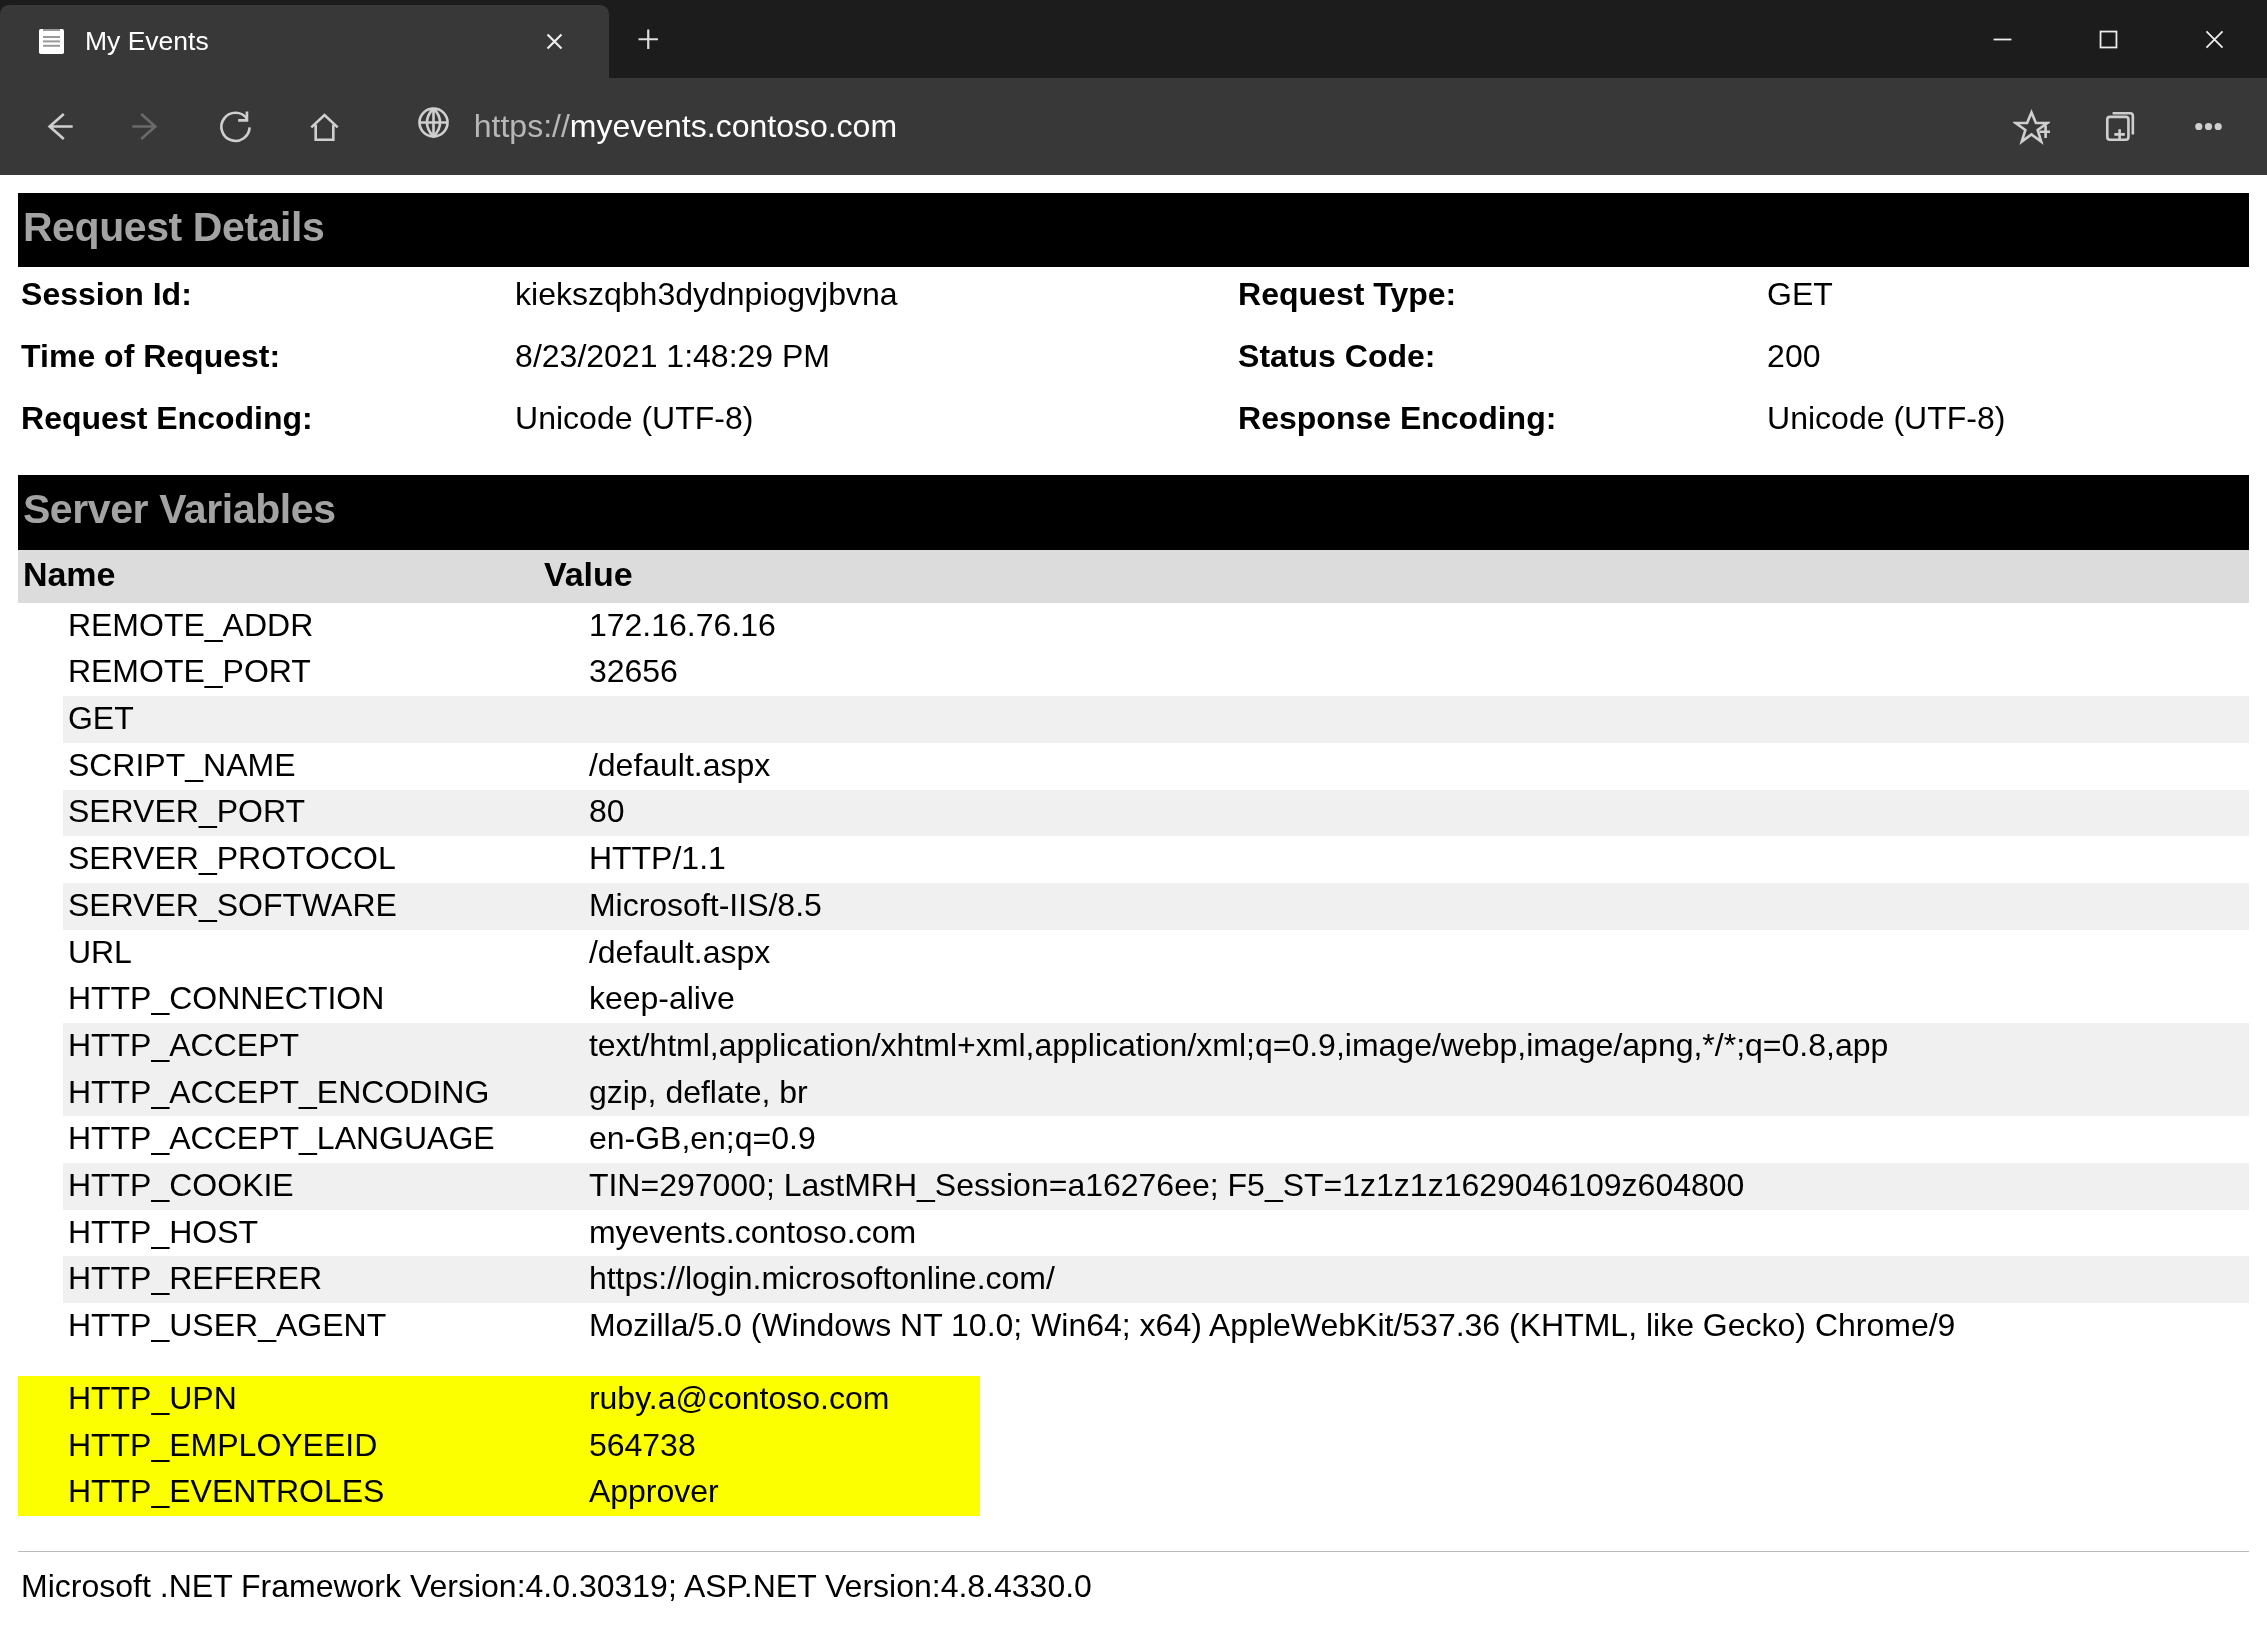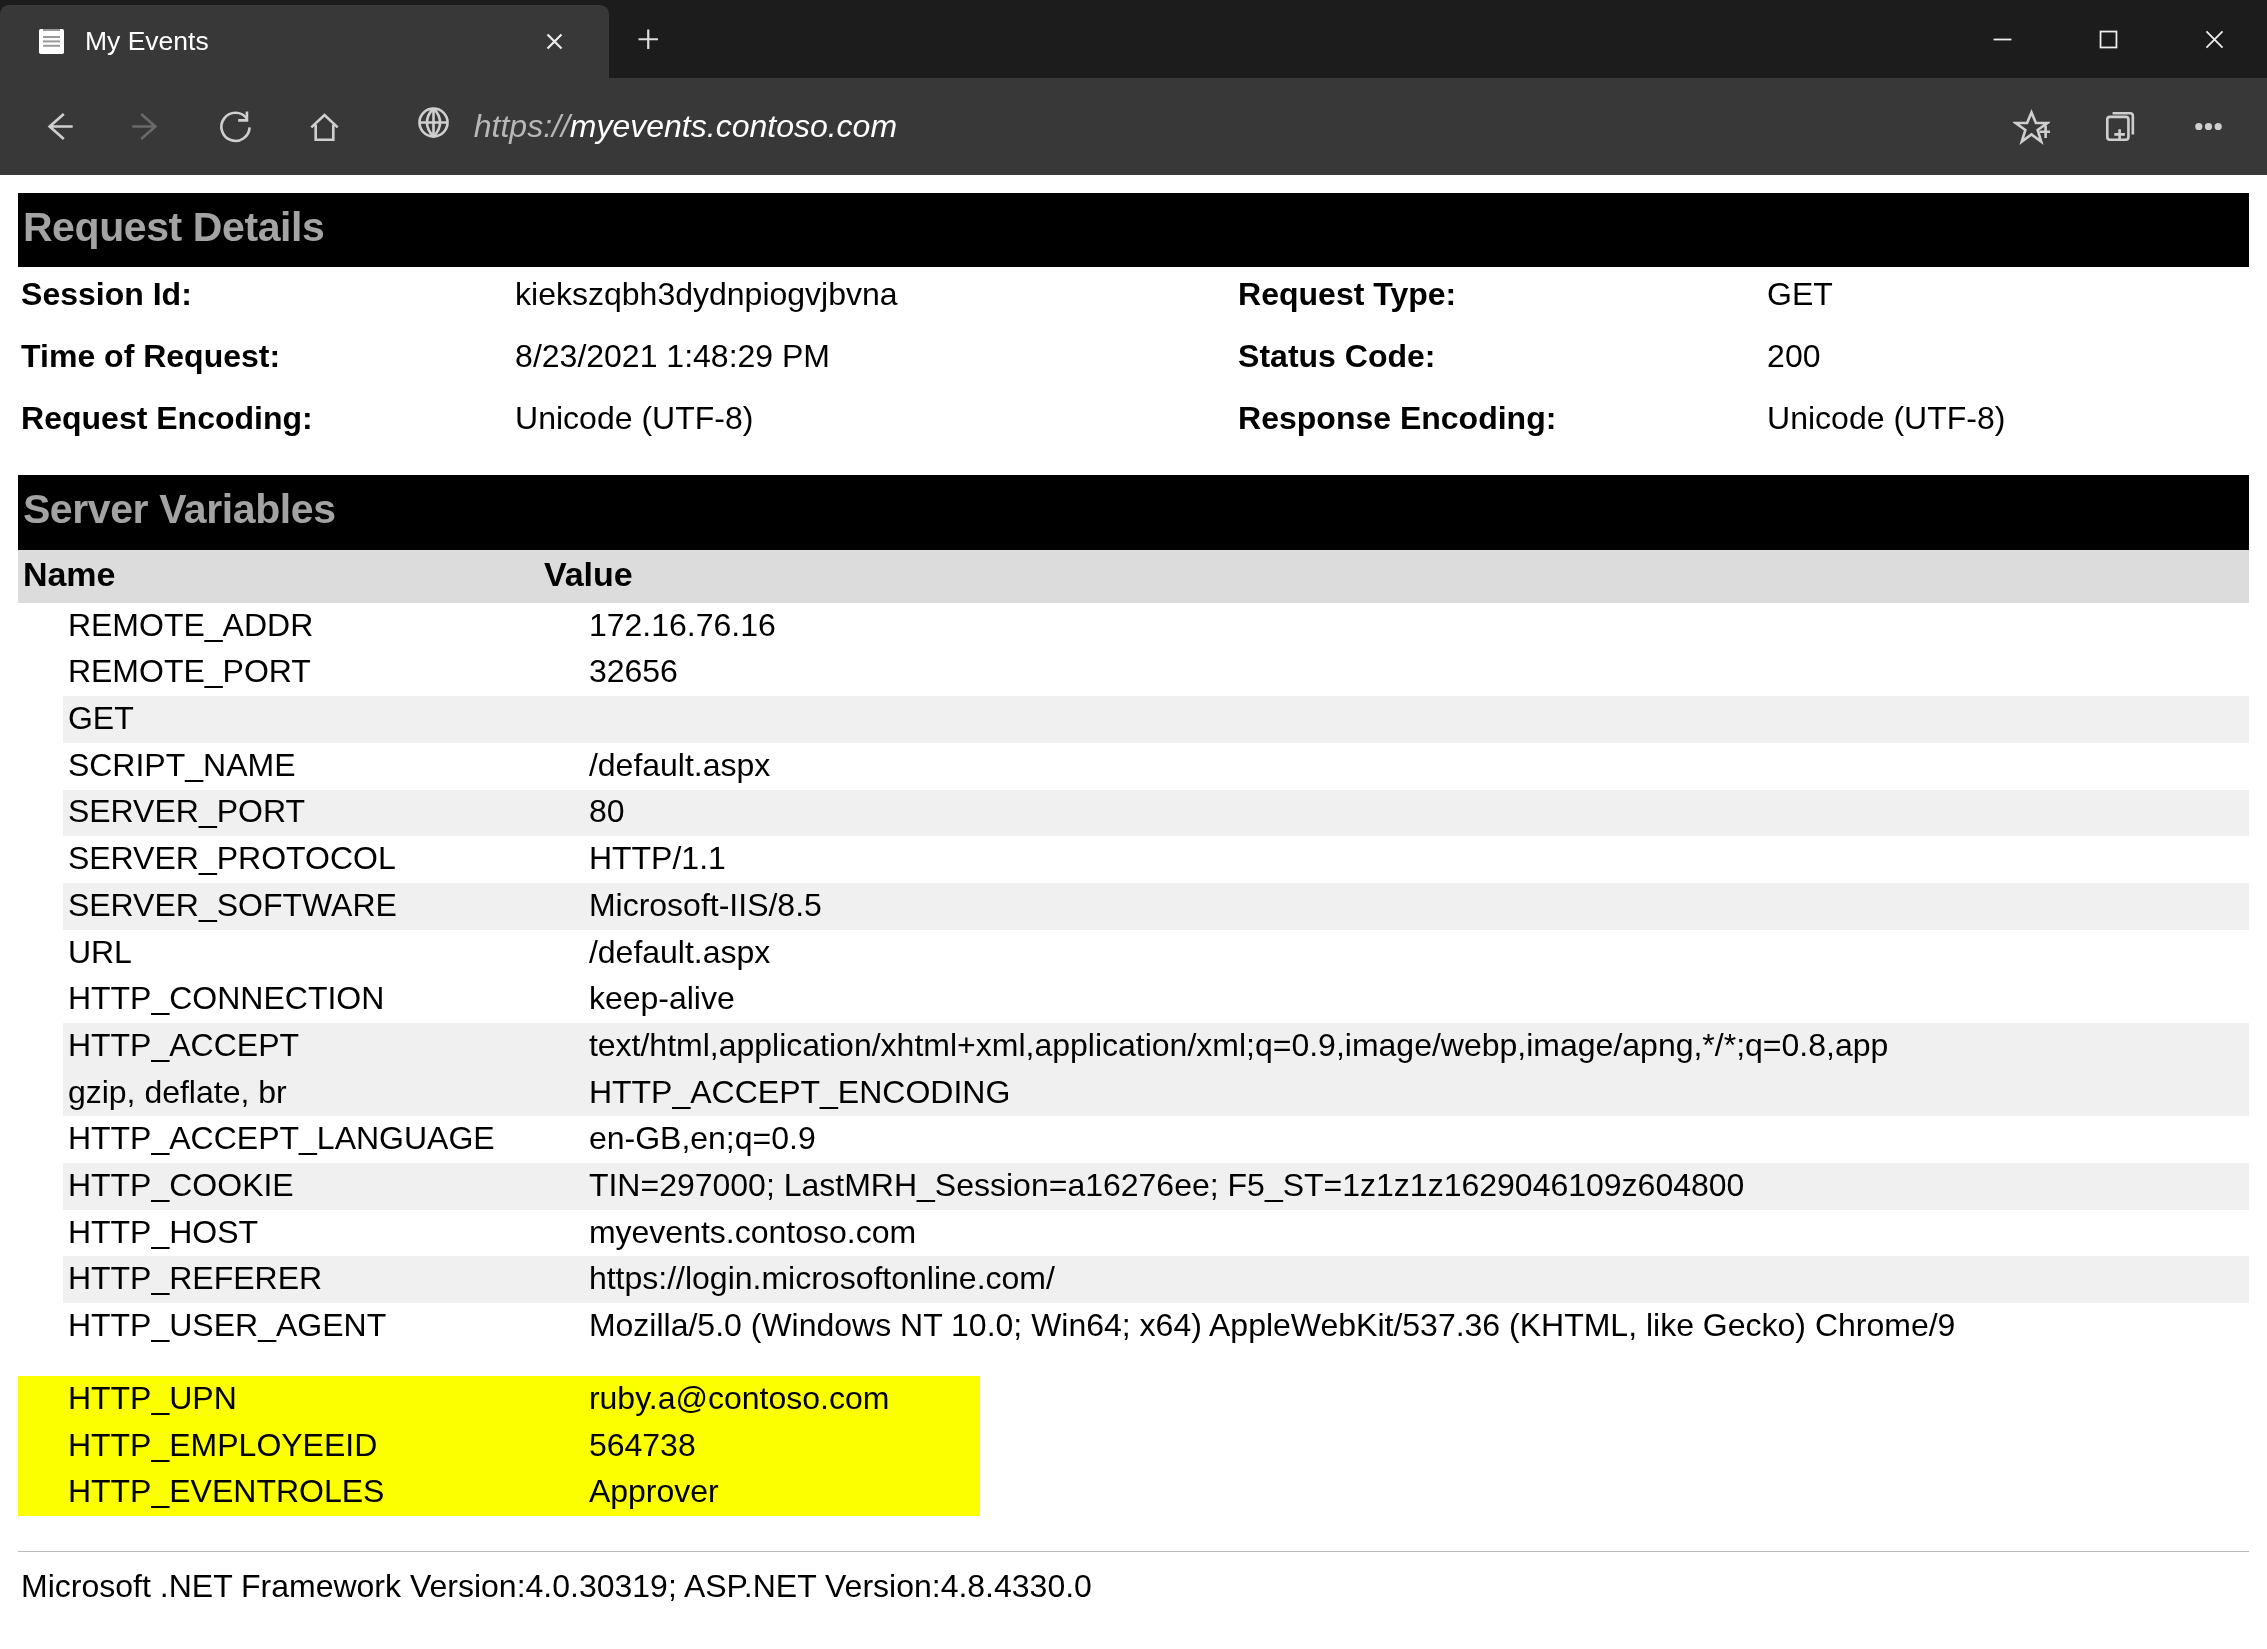--- a/index.html
+++ b/index.html
@@ -81,21 +81,21 @@
   .tb-btn.disabled svg { stroke: #6a6a6a; }
   .addr {
     flex: 1;
     height: 64px;
     display: flex; align-items: center;
     gap: 23px;
     padding-left: 42px;
     font-size: 32px;
   }
   .addr .globe svg { stroke: #cfcfcf; stroke-width: 3; fill: none; }
-  .addr-text { color: #b7b7b7; font-style: italic; }
+  .addr-text { color: #b7b7b7; }
   .addr-text .host { color: #fff; }
 
   
   .page {
     padding: 17.6px;
     font-family: Verdana, Tahoma, "Segoe UI", sans-serif;
     font-size: 32px;
     color: #000;
     line-height: 1.35;
   }
@@ -304,22 +304,22 @@
         </div>
         <div class="var-row">
           <div>HTTP_CONNECTION</div>
           <div>keep-alive</div>
         </div>
         <div class="var-row stripe">
           <div>HTTP_ACCEPT</div>
           <div>text/html,application/xhtml+xml,application/xml;q=0.9,image/webp,image/apng,*/*;q=0.8,app</div>
         </div>
         <div class="var-row stripe">
+          <div>HTTP_ACCEPT_ENCODING</div>
           <div>gzip, deflate, br</div>
-          <div>HTTP_ACCEPT_ENCODING</div>
         </div>
         <div class="var-row">
           <div>HTTP_ACCEPT_LANGUAGE</div>
           <div>en-GB,en;q=0.9</div>
         </div>
         <div class="var-row stripe">
           <div>HTTP_COOKIE</div>
           <div>TIN=297000; LastMRH_Session=a16276ee; F5_ST=1z1z1z1629046109z604800</div>
         </div>
         <div class="var-row">

